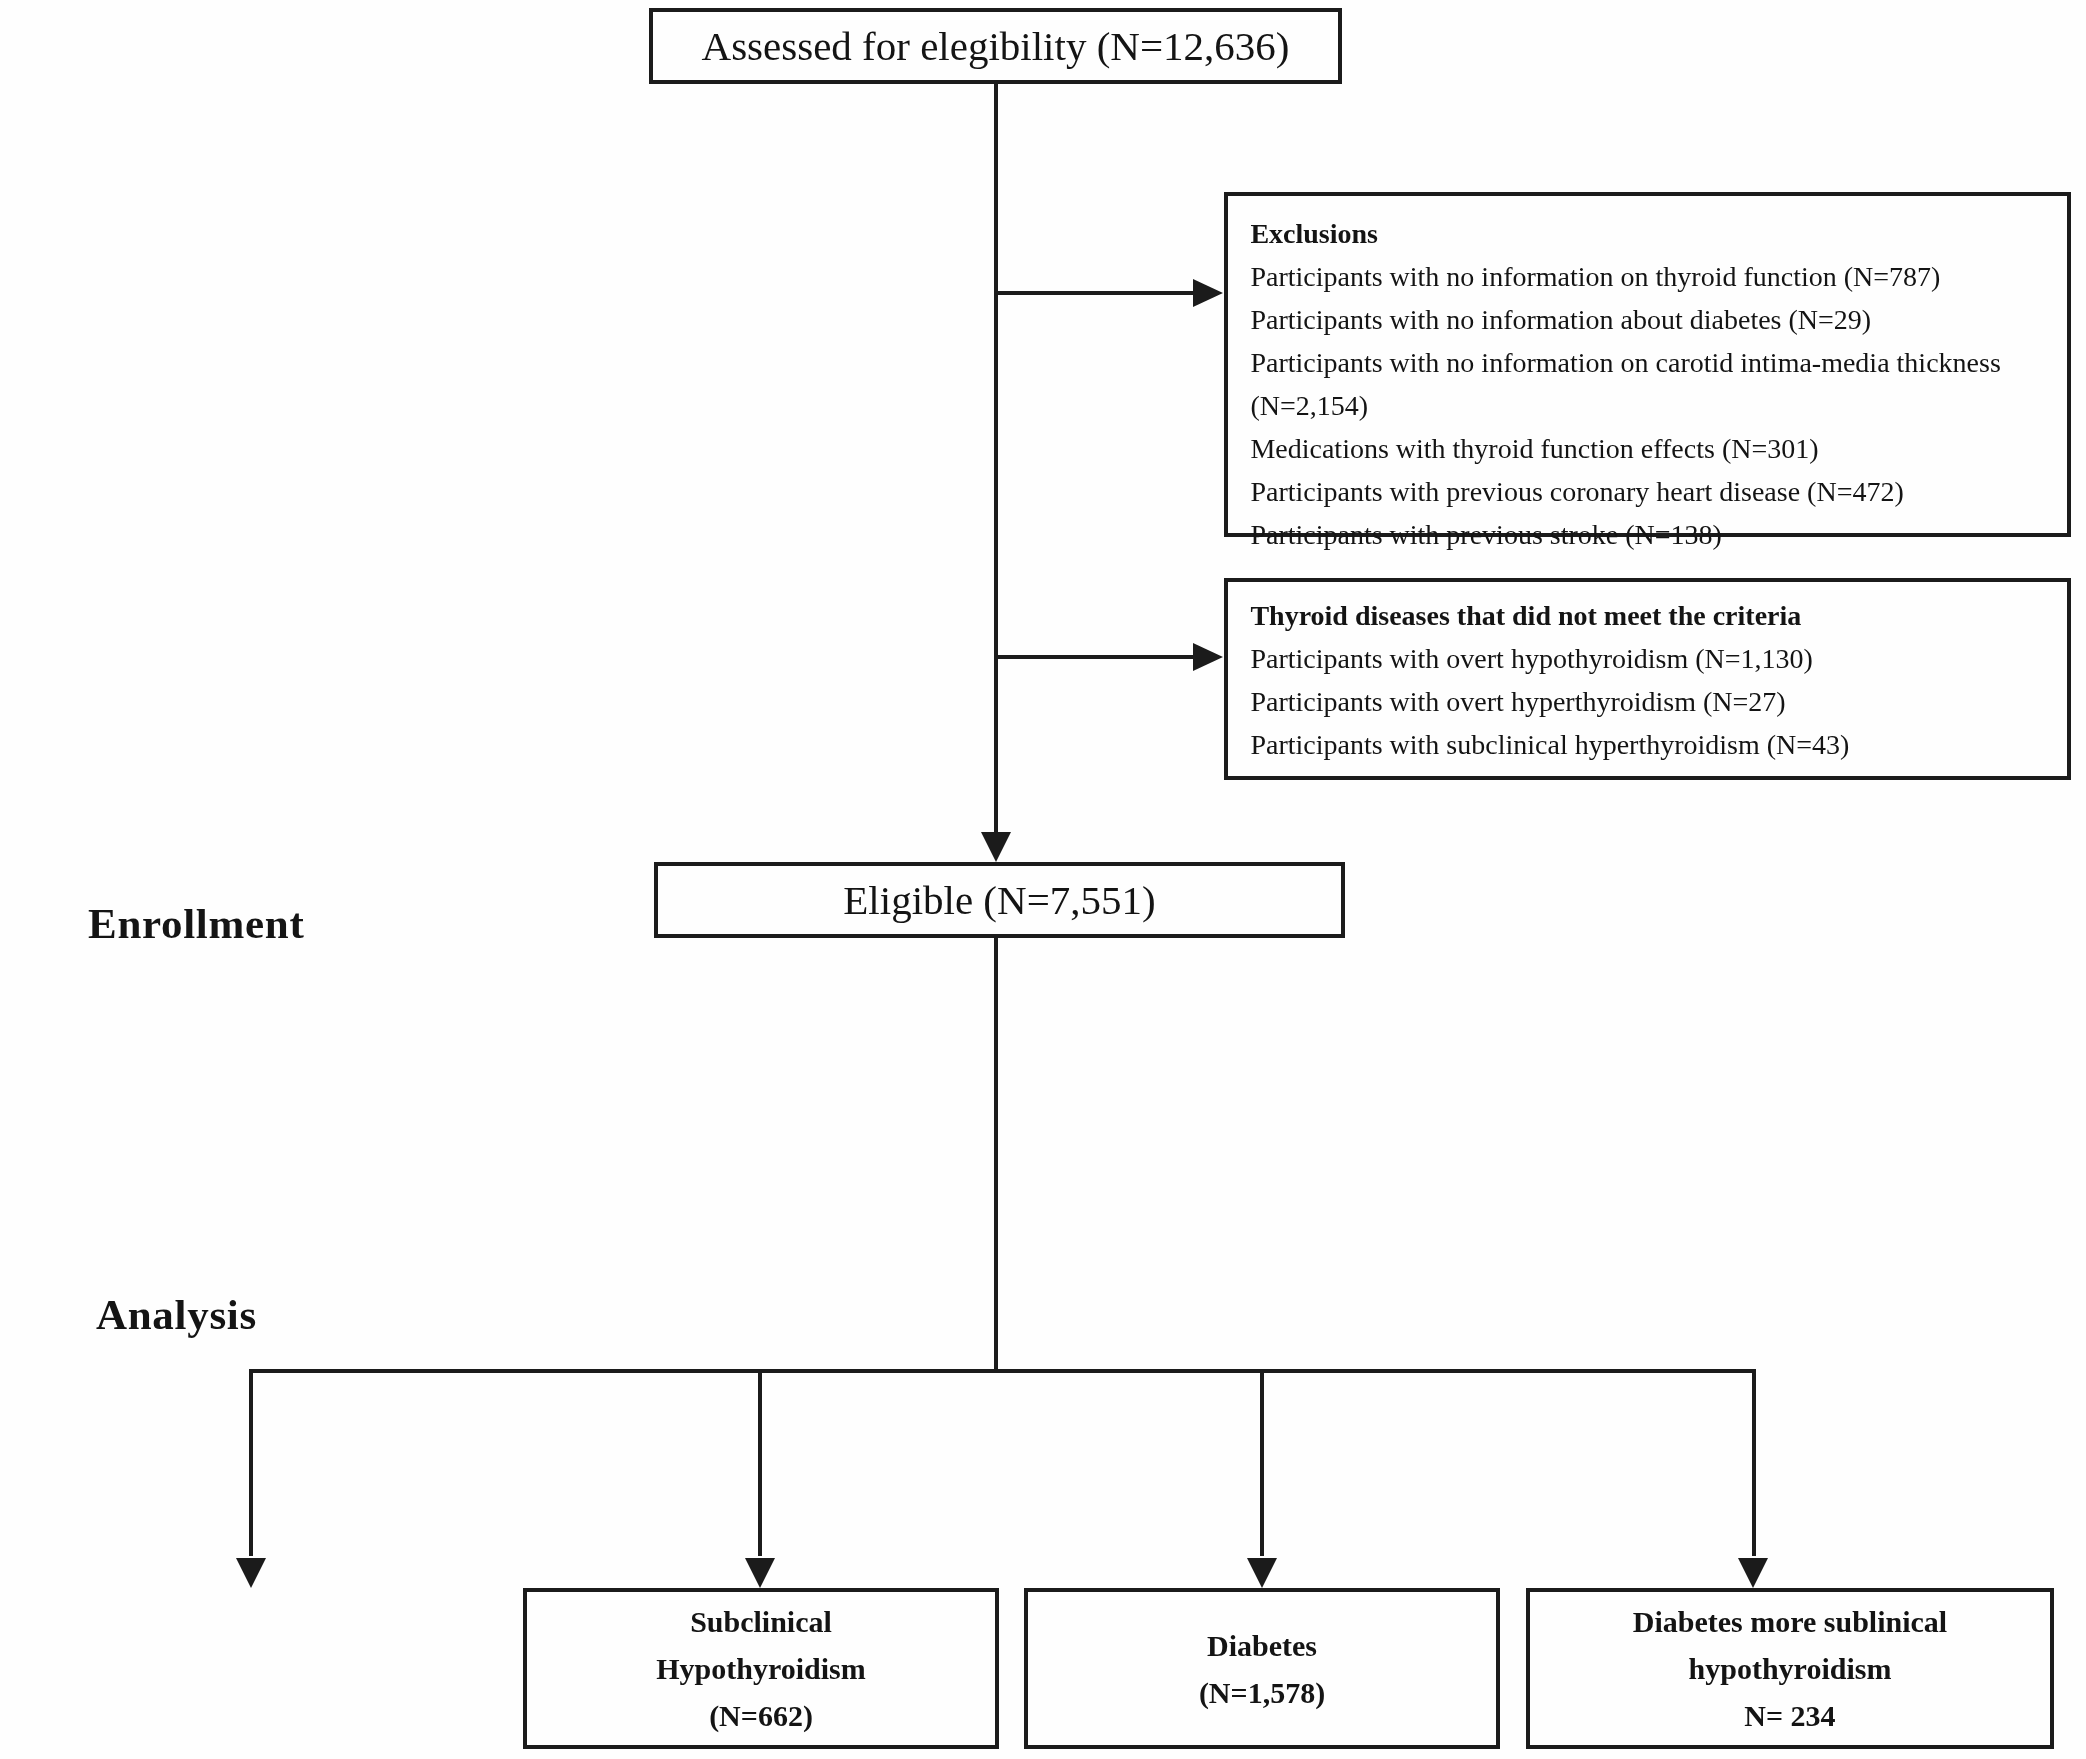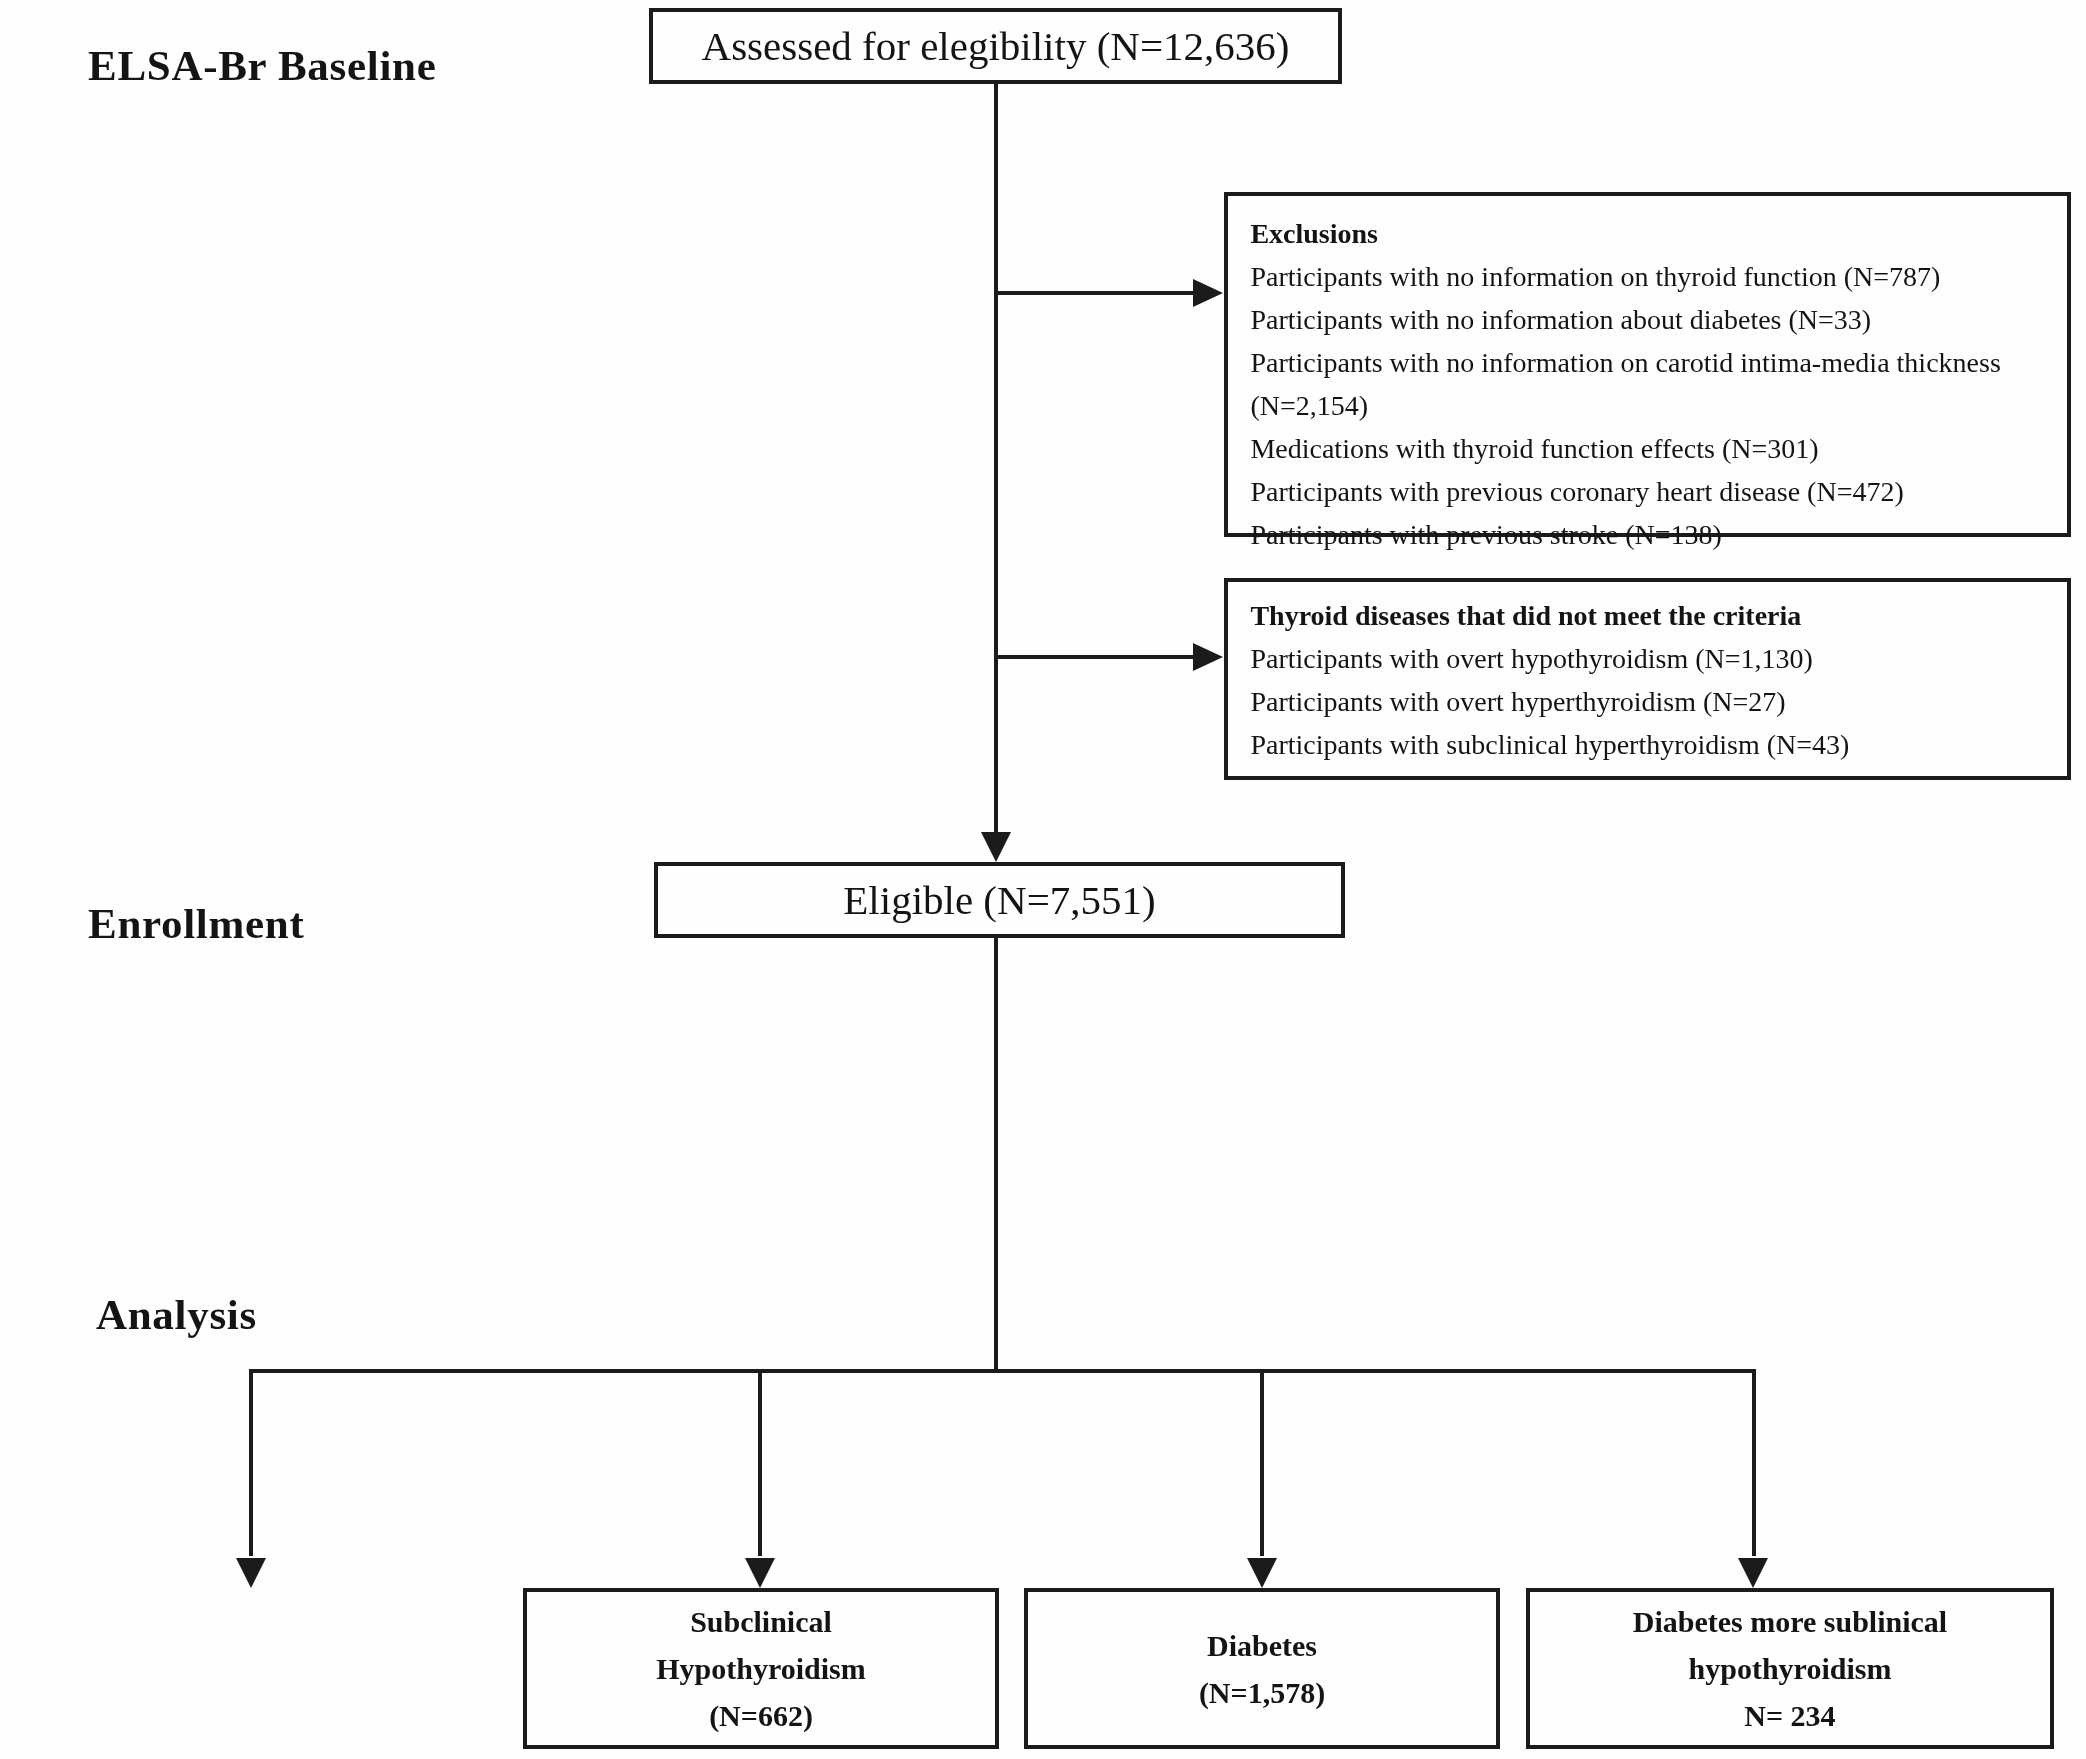--- a/index.html
+++ b/index.html
@@ -61,38 +61,37 @@
     border-top:14px solid transparent;
     border-bottom:14px solid transparent;
     border-left:30px solid #1b1b1b;
   }
 </style>
 </head>
 <body>
 
 <div id="canvas">
 
-  <div class="section-label" style="left:88px;top:41px;">ELSA-Br Baseline</div>
   <div class="section-label" style="left:88px;top:899px;">Enrollment</div>
   <div class="section-label" style="left:96px;top:1290px;">Analysis</div>
 
   <div class="box center-box" style="left:649px;top:8px;width:693px;height:76px;">
     <span>Assessed for elegibility (N=12,636)</span>
   </div>
 
   <div class="vline" style="left:994px;top:84px;height:748px;"></div>
   <div class="arrow-down" style="left:981px;top:832px;"></div>
 
   <div class="hline" style="left:996px;top:291px;width:198px;"></div>
   <div class="arrow-right" style="left:1193px;top:279px;"></div>
 
   <div class="box list-box" style="left:1224px;top:192px;width:847px;height:345px;padding:16px 22.4px;">
     <div class="bx-title">Exclusions</div>
     <div>Participants with no information on thyroid function (N=787)</div>
-    <div>Participants with no information about diabetes (N=33)</div>
+    <div>Participants with no information about diabetes (N=29)</div>
     <div>Participants with no information on carotid intima-media thickness (N=2,154)</div>
     <div>Medications with thyroid function effects (N=301)</div>
     <div>Participants with previous coronary heart disease (N=472)</div>
     <div>Participants with previous stroke (N=138)</div>
   </div>
 
   <div class="hline" style="left:996px;top:655px;width:198px;"></div>
   <div class="arrow-right" style="left:1193px;top:643px;"></div>
 
   <div class="box list-box" style="left:1224px;top:578px;width:847px;height:202px;padding:12px 22.4px;">

